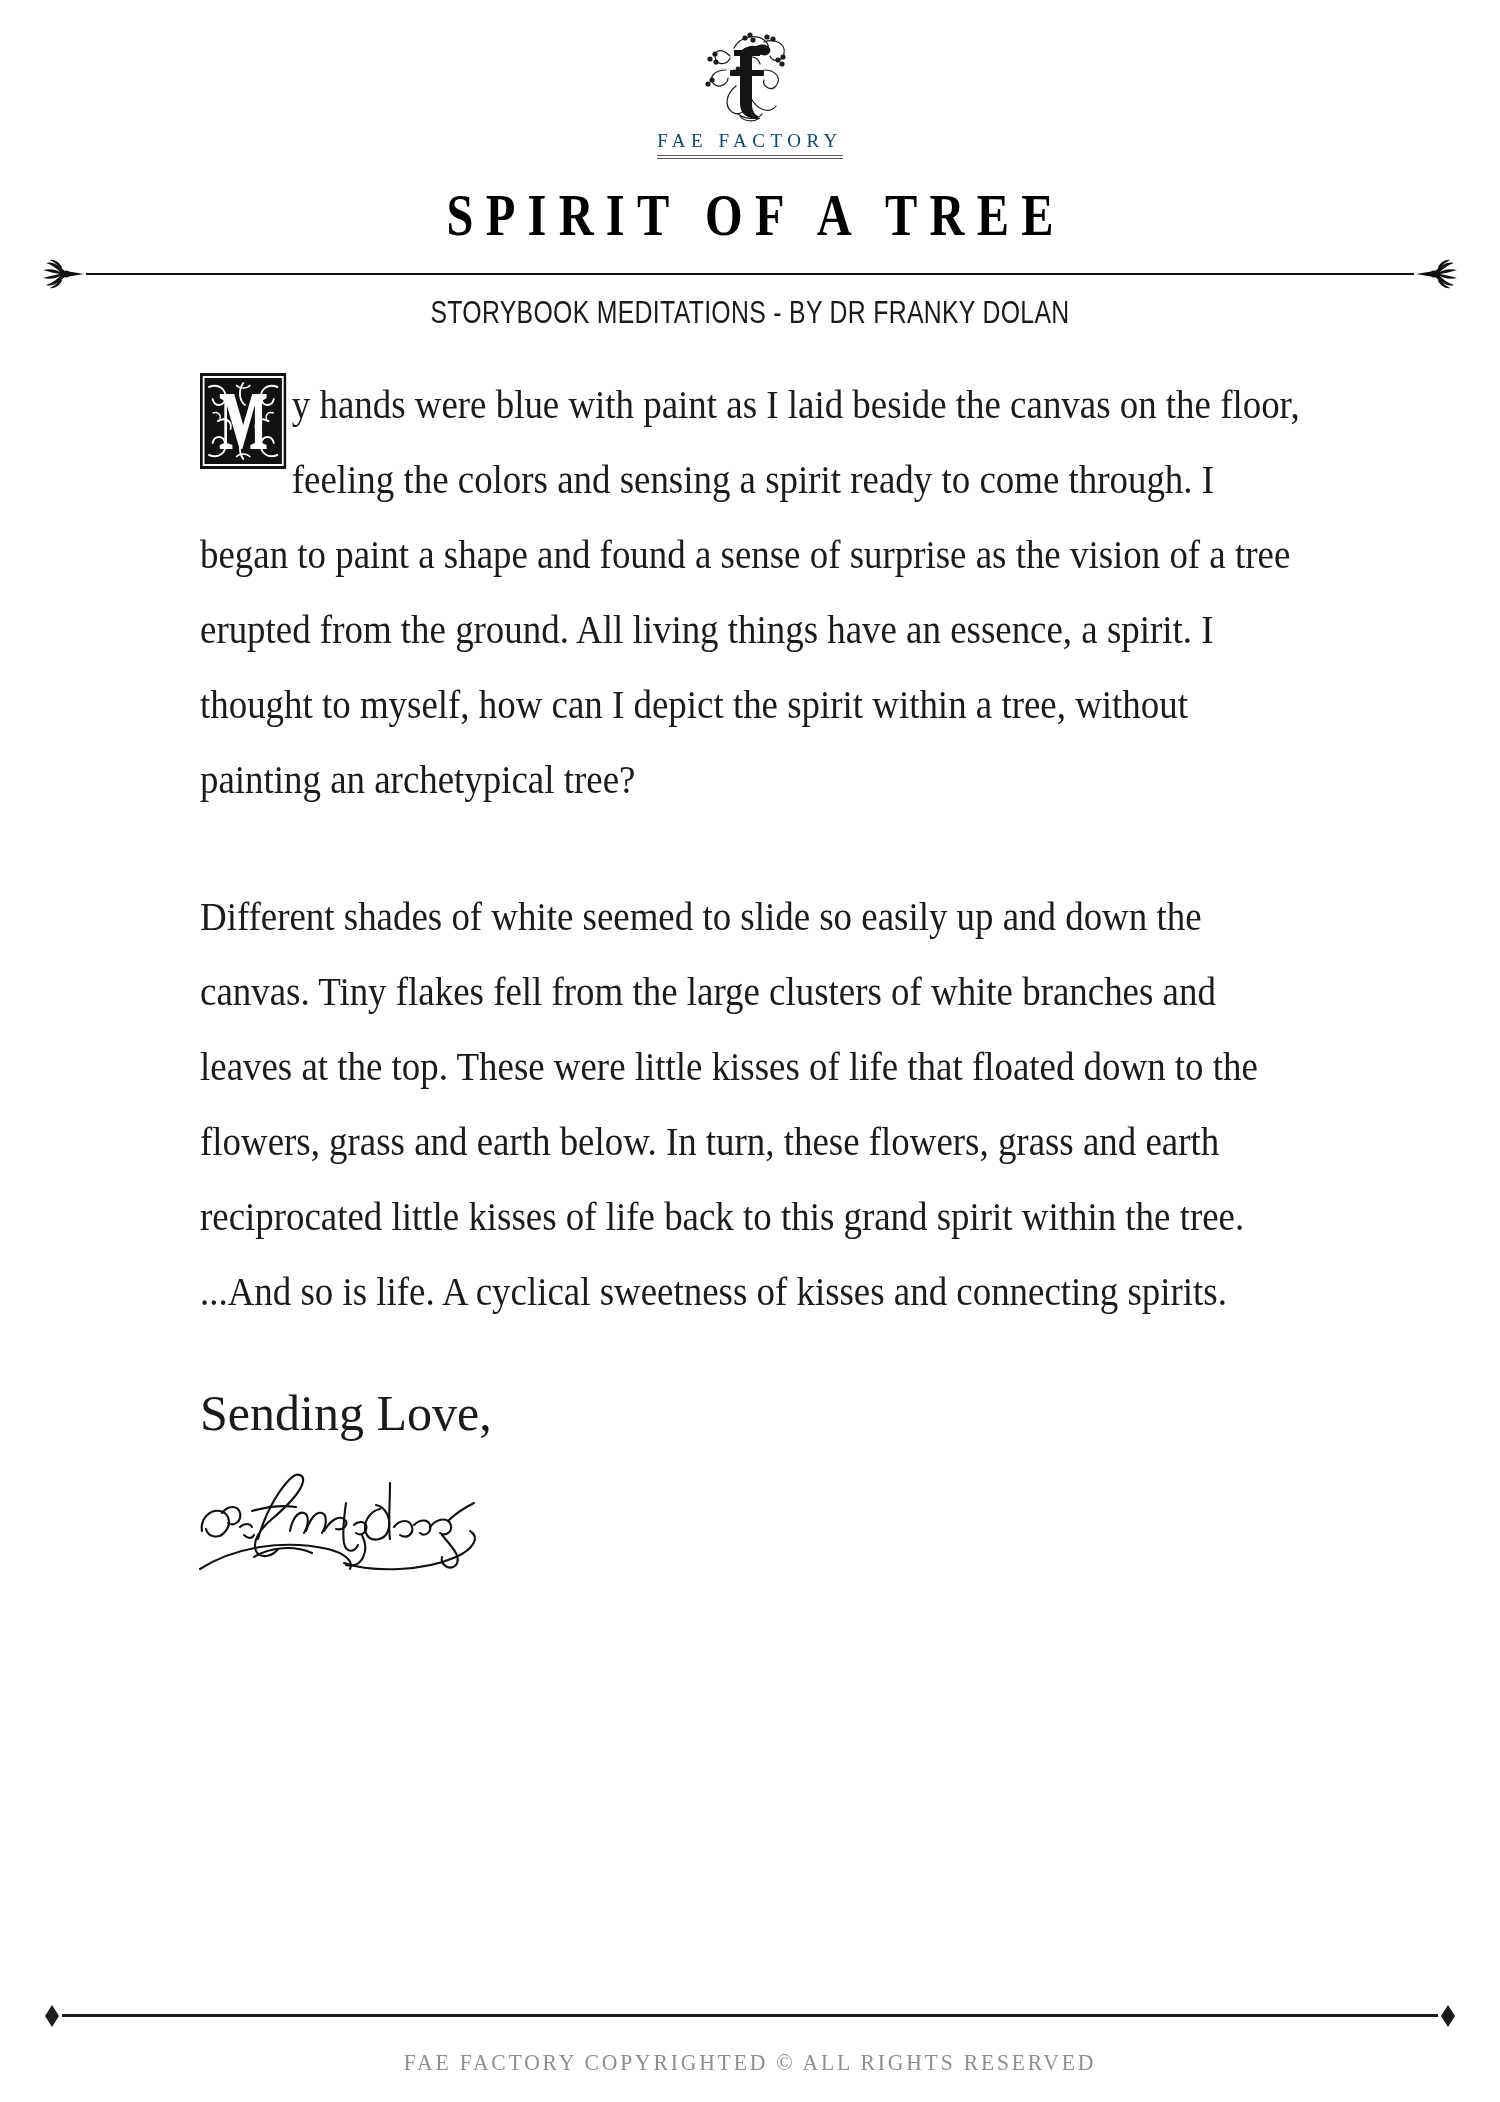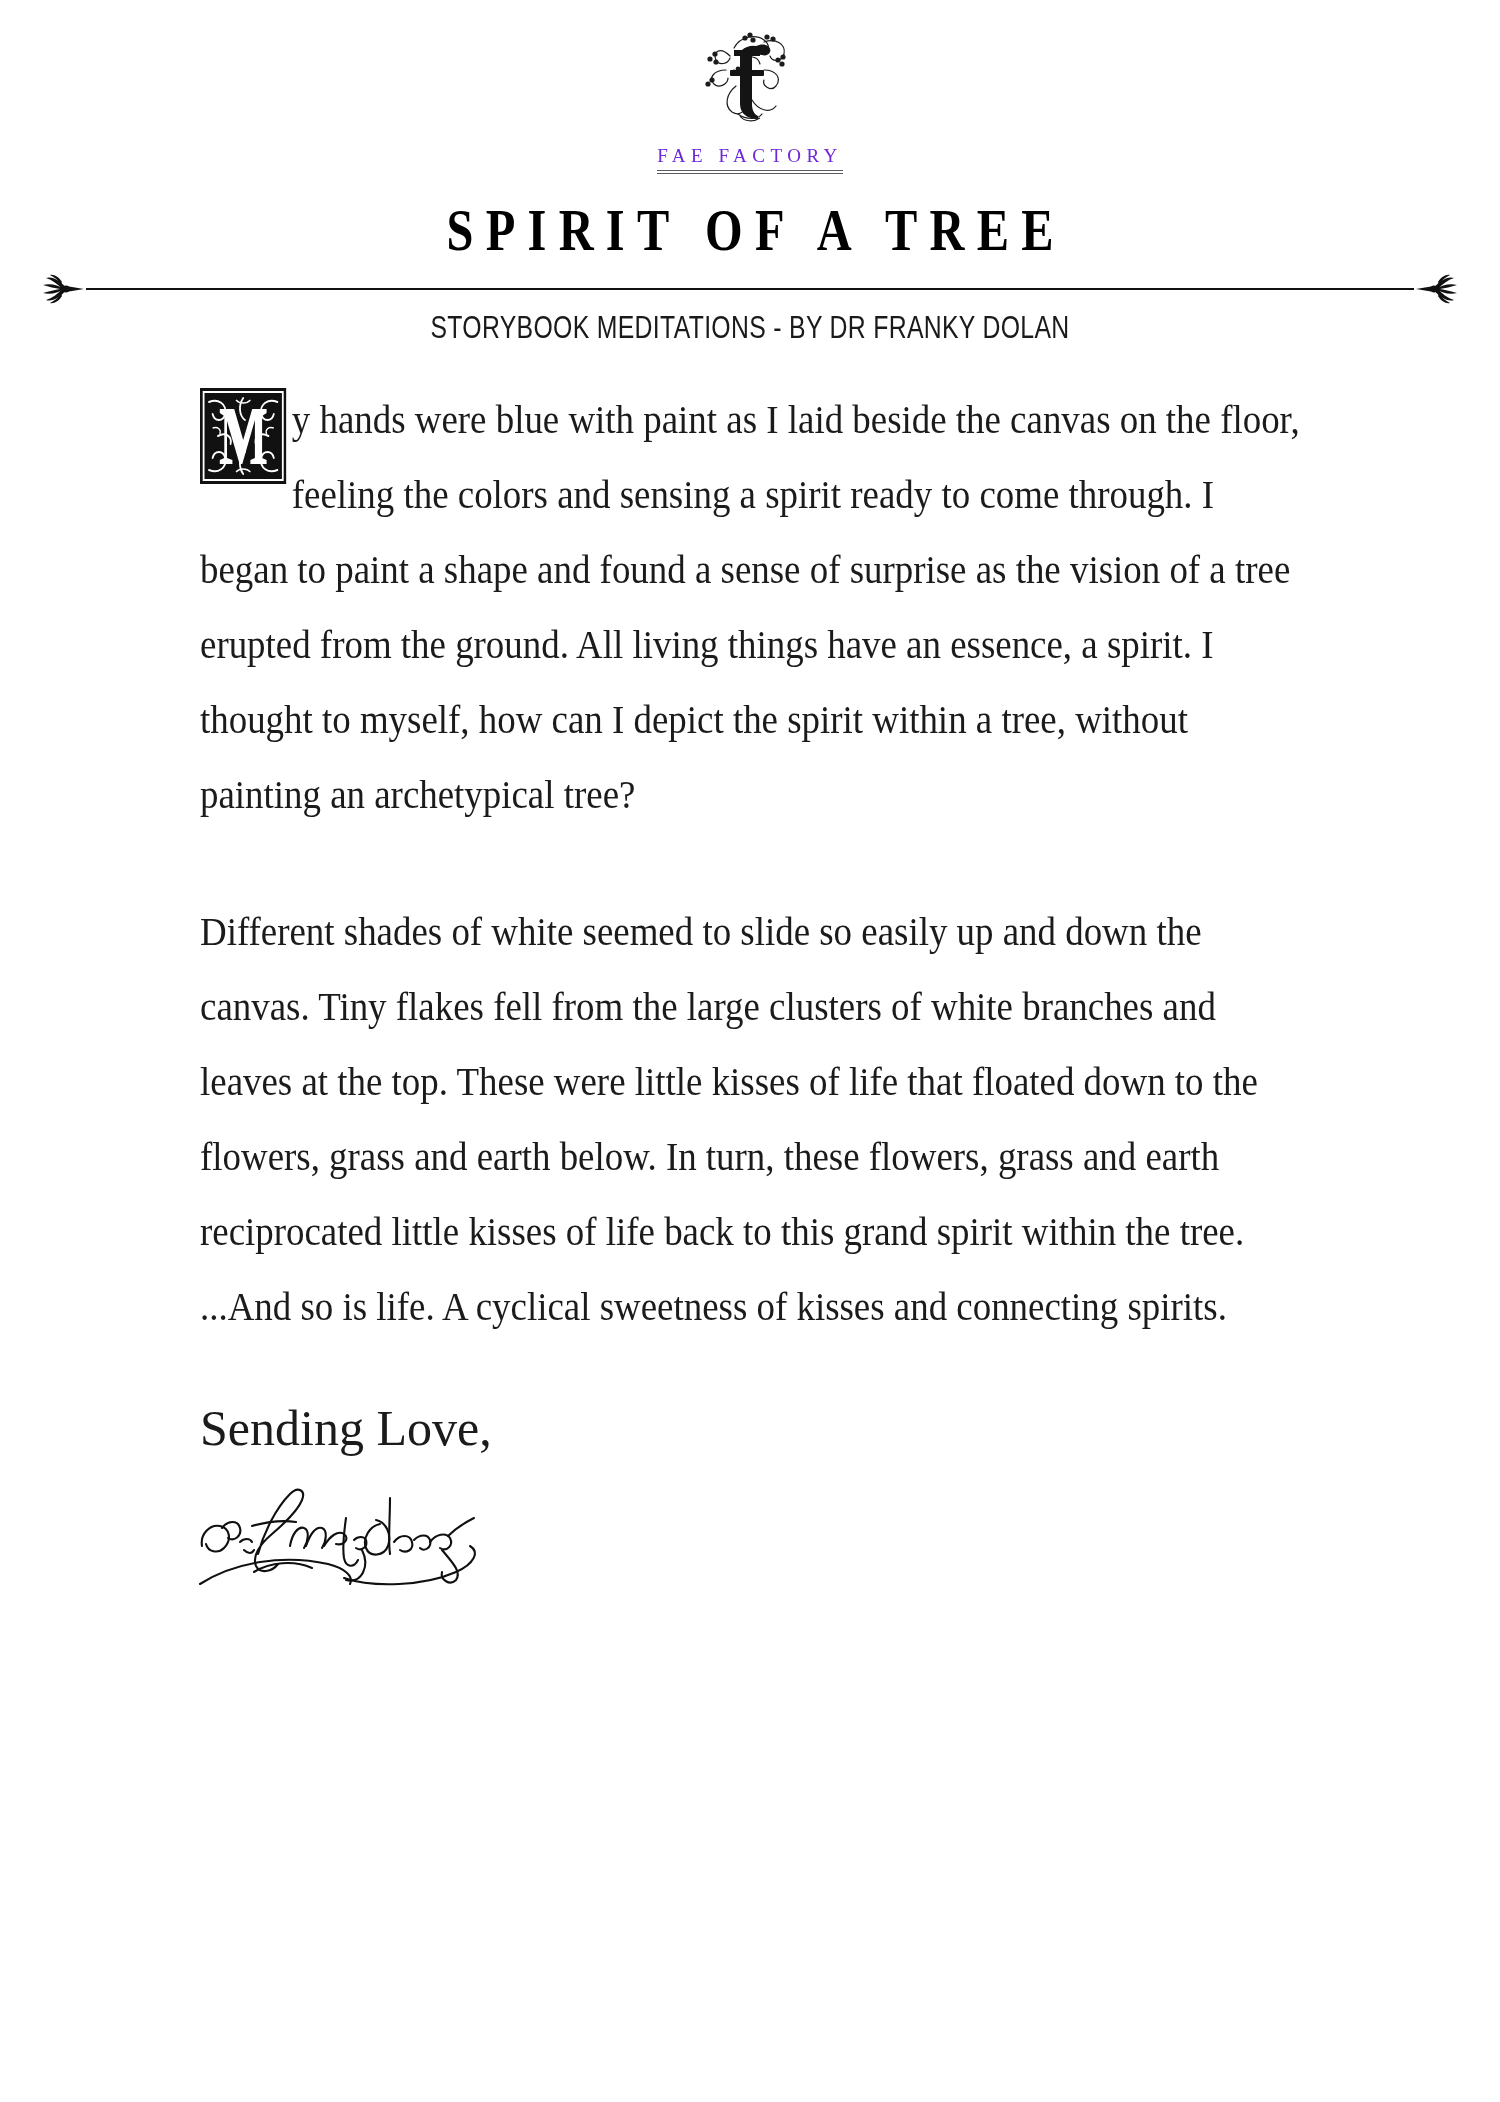--- a/index.html
+++ b/index.html
@@ -33,26 +33,26 @@
   }
 
   .brand-mark {
     display: block;
     margin: 0 auto;
     width: 120px;
     height: 98px;
   }
 
   .brand-name {
-    margin: 21px auto 0 auto;
+    margin: 6px auto 0 auto;
     display: inline-block;
     font-family: "Liberation Serif", "DejaVu Serif", serif;
     font-size: 19px;
     letter-spacing: 5.5px;
-    color: #6d28d9;
+    color: #0c4a6e;
     padding-bottom: 4px;
     position: relative;
   }
   .brand-rule-1, .brand-rule-2 {
     display: block;
     height: 1px;
     background: #5a5a62;
     margin-top: 3px;
   }
   .brand-rule-2 { margin-top: 2px; }
@@ -345,14 +345,30 @@
           <path d="M254 56 C262 48, 272 42, 280 38"></path>
           <path d="M248 70 C258 82, 268 92, 262 100 C256 106, 246 100, 248 92"></path>
           <path d="M6 104 C40 82, 90 74, 134 84 C150 88, 160 96, 156 104"></path>
           <path d="M150 98 C180 108, 230 106, 262 92 C280 84, 286 72, 276 66"></path>
           <path d="M60 92 C76 82, 100 80, 118 88"></path>
         </g>
       </svg>
     </div>
   </div>
 
+  <div class="footer">
+    <div class="footer-rule">
+      <span class="diamond-left">
+        <svg viewBox="0 0 24 24" xmlns="http://www.w3.org/2000/svg">
+          <path d="M12 1 L19 12 L12 23 L5 12 Z" fill="#1d1d1d"></path>
+        </svg>
+      </span>
+      <span class="rule-line"></span>
+      <span class="diamond-right">
+        <svg viewBox="0 0 24 24" xmlns="http://www.w3.org/2000/svg">
+          <path d="M12 1 L19 12 L12 23 L5 12 Z" fill="#1d1d1d"></path>
+        </svg>
+      </span>
+    </div>
+    <div class="footer-text">FAE FACTORY COPYRIGHTED © ALL RIGHTS RESERVED</div>
+  </div>
 
 </div>
 
 </body></html>

